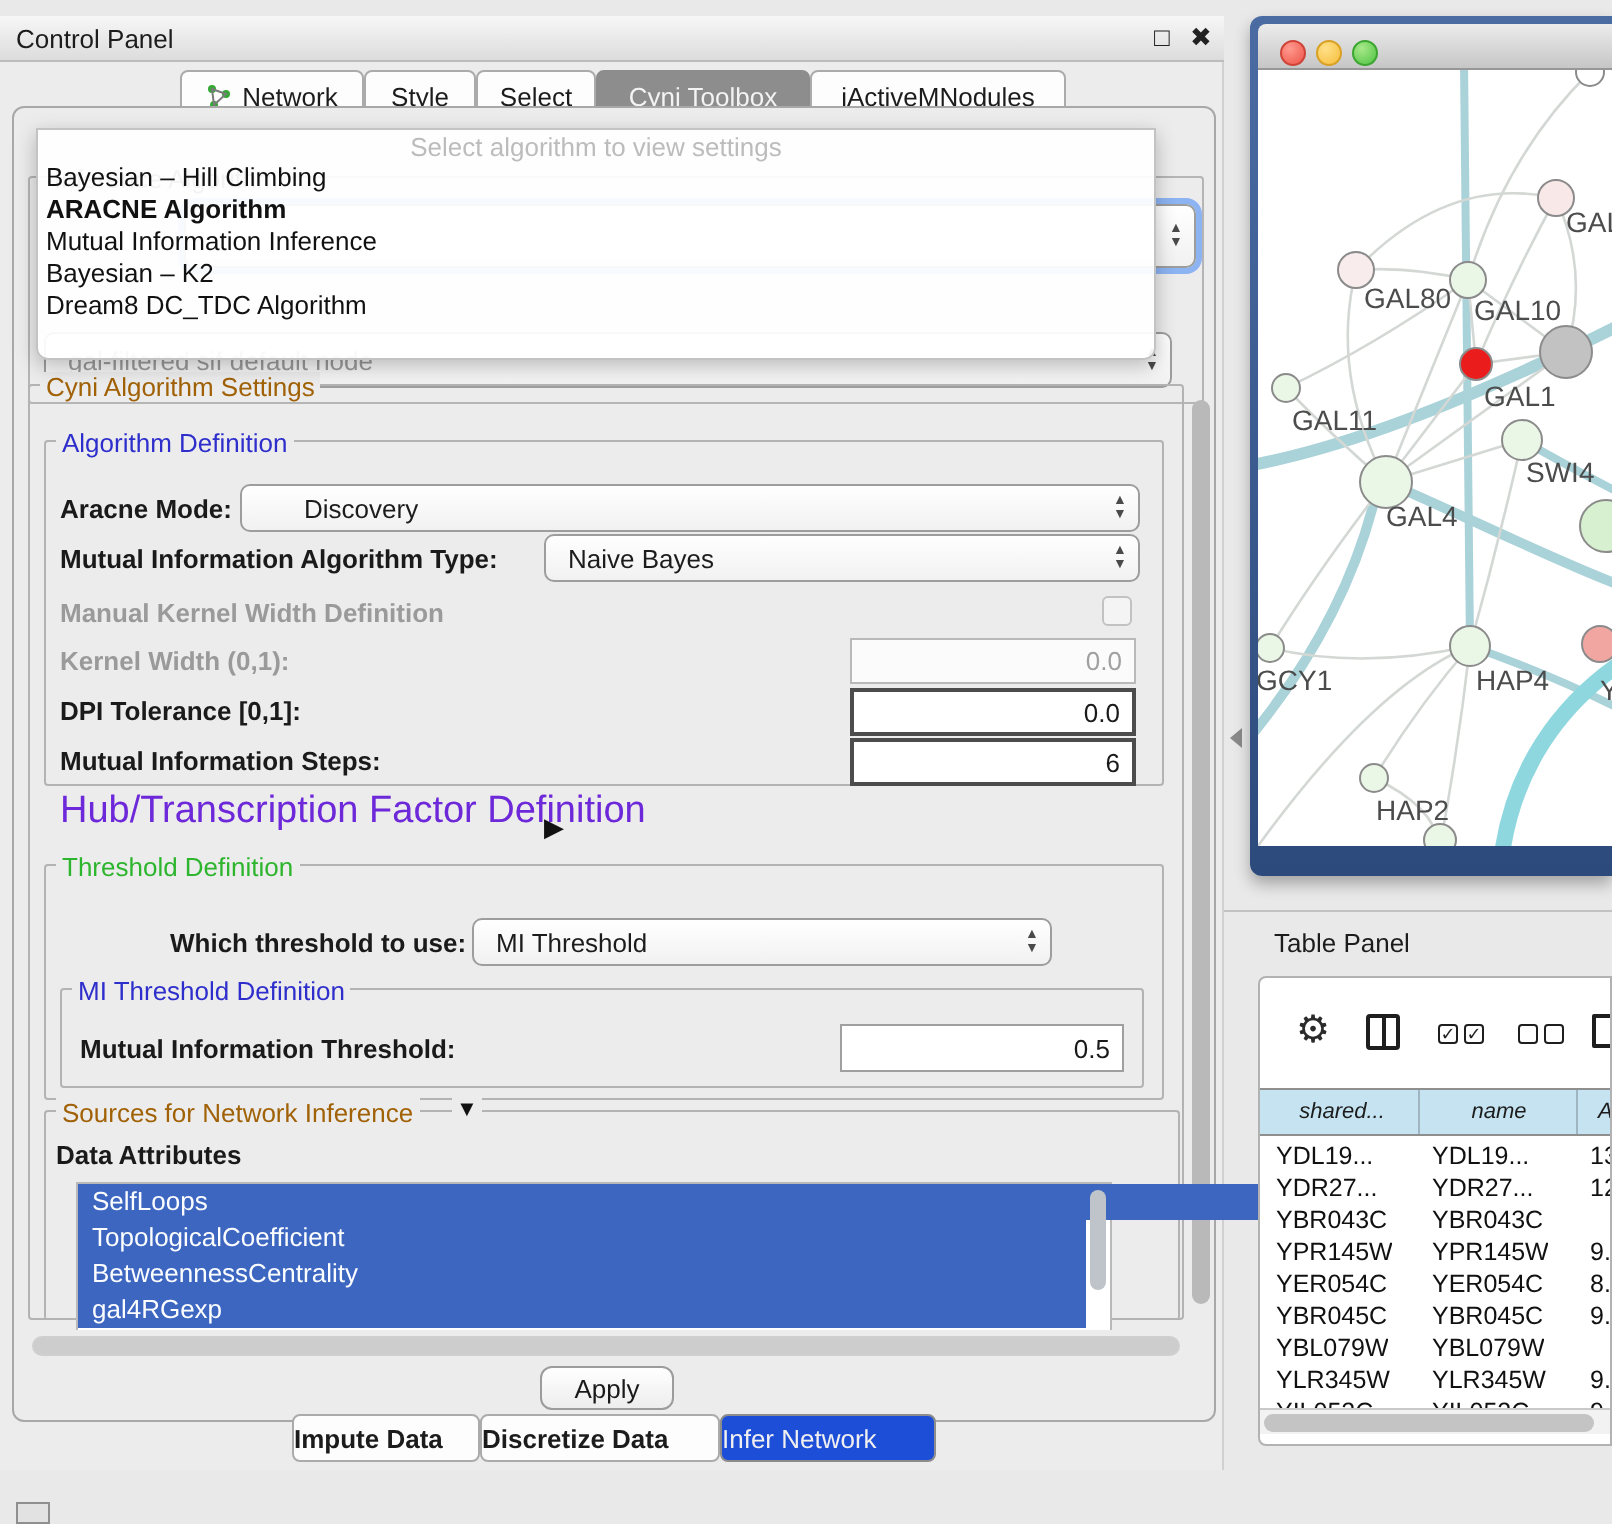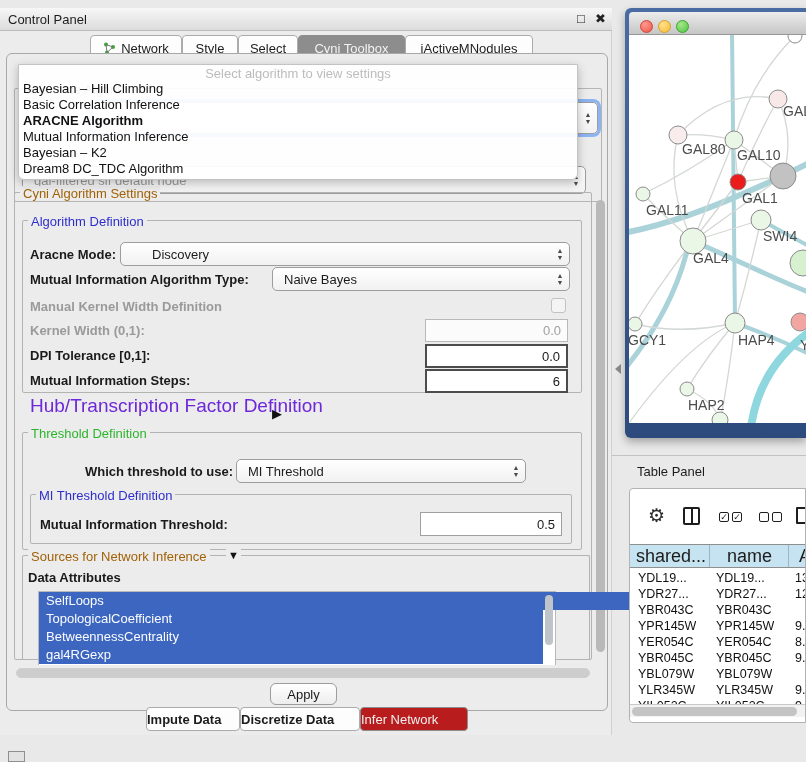--- a/index.html
+++ b/index.html
@@ -65,21 +65,21 @@
 
   
   .attr-list { background:#fff; border:1px solid #b9b9b9; }
   .attr-item { background:#3c66c0; color:#fcfdff; font-size:13px; height:18px; line-height:18px; padding-left:7px; white-space:nowrap; }
 
   .btn { background:linear-gradient(#ffffff,#ededed); border:1px solid #9c9c9c; border-radius:6px;
     font-size:13px; color:#1a1a1a; display:flex; align-items:center; justify-content:center; }
 
   .btab { top:699px; height:24px; background:#fdfdfd; border:1px solid #ababab; border-radius:4px;
     font-size:13px; font-weight:bold; color:#1c1c1c; display:flex; align-items:center; justify-content:flex-start; }
-  .btab.sel { background:#b91c1c; border-color:#8d8d8d; color:#f0f0f0; font-weight:normal; }
+  .btab.sel { background:#1d4ed8; border-color:#8d8d8d; color:#f0f0f0; font-weight:normal; }
 
   
   .netwin { left:625px; top:8px; width:181px; height:430px; background:linear-gradient(#4a6ca3,#2d4a7d);
     border-radius:6px 0 0 6px; box-shadow:0 4px 8px rgba(0,0,0,0.3); }
   .net-titlebar { left:4px; top:4px; width:177px; height:23px; background:linear-gradient(#ececec,#c6c6c6);
     border-radius:4px 0 0 0; border-bottom:1px solid #979797; }
   .light { top:8px; width:13px; height:13px; border-radius:50%; }
   .canvas { left:4px; top:27px; width:177px; height:388px; background:#fff; overflow:hidden; }
   .nlabel { position:absolute; font-size:14px; color:#4c4c4c; white-space:nowrap; }
 
@@ -93,22 +93,22 @@
     border:1px solid #b2b2b2; border-radius:4px 0 0 4px; overflow:hidden; }
   .ticon { position:absolute; color:#2b2b2b; }
   .gear { font-size:19px; }
   .colico { width:17px; height:18px; border:2px solid #1e1e1e; border-radius:2px; }
   .colico:before { content:""; position:absolute; left:6px; top:0; width:2px; height:14px; background:#1e1e1e; }
   .cbox { width:10px; height:10px; border:1.5px solid #1e1e1e; border-radius:2px; font-size:9px;
     line-height:9px; text-align:center; color:#1e1e1e; }
   .docico { width:13px; height:17px; border:2px solid #1e1e1e; border-radius:1px; }
 
   .thead { background:#c5e3f0; border-top:1px solid #8f8f8f; border-bottom:1px solid #8f8f8f; }
-  .th { position:absolute; top:0; height:100%; font-size:18px; color:#1c1c1c; display:flex;
-    align-items:center; justify-content:center; border-right:1px solid #9fb6c0; overflow:hidden; }
+  .th { position:absolute; top:0; height:100%; font-size:11px; color:#1c1c1c; display:flex;
+    align-items:center; justify-content:center; border-right:1px solid #9fb6c0; overflow:hidden;font-style:italic; }
   .cell { position:absolute; font-size:12.5px; color:#111; height:16px; line-height:16px; white-space:nowrap; overflow:hidden; }
   .tp-hscroll { position:absolute; left:0px; top:215px; width:177px; height:13px; background:#f2f2f2; border-top:1px solid #c9c9c9; }
   .tp-hthumb { position:absolute; left:2px; top:2px; width:165px; height:9px; background:#c4c4c4; border-radius:5px; }
 
   .footer-ico { left:8px; top:751px; width:17px; height:11px; background:#e2e2e2; border:1px solid #8f8f8f; }
 </style>
 </head>
 <body>
 
 <div class="abs cp">
@@ -150,21 +150,20 @@
     <span class="spin">▲<br>▼</span>
   </div>
   <div class="abs combo ghost-combo2">
     <span class="val">gal-filtered sif default node</span>
     <span class="spin">▲<br>▼</span>
   </div>
 
   <div class="abs popup">
     <div class="ph">Select algorithm to view settings</div>
     <div class="it">Bayesian – Hill Climbing</div>
-    <div class="it">Basic Correlation Inference</div>
     <div class="it bold">ARACNE Algorithm</div>
     <div class="it">Mutual Information Inference</div>
     <div class="it">Bayesian – K2</div>
     <div class="it">Dream8 DC_TDC Algorithm</div>
   </div>
 
   <div class="abs group" style="left:14px; top:184px; width:578px; height:468px;"></div>
   <span class="abs gtitle black" style="left:20px; top:178px;">Cyni Algorithm Settings</span>
   <div class="abs vscroll" style="left:596px; top:192px; height:452px;"></div>
 

